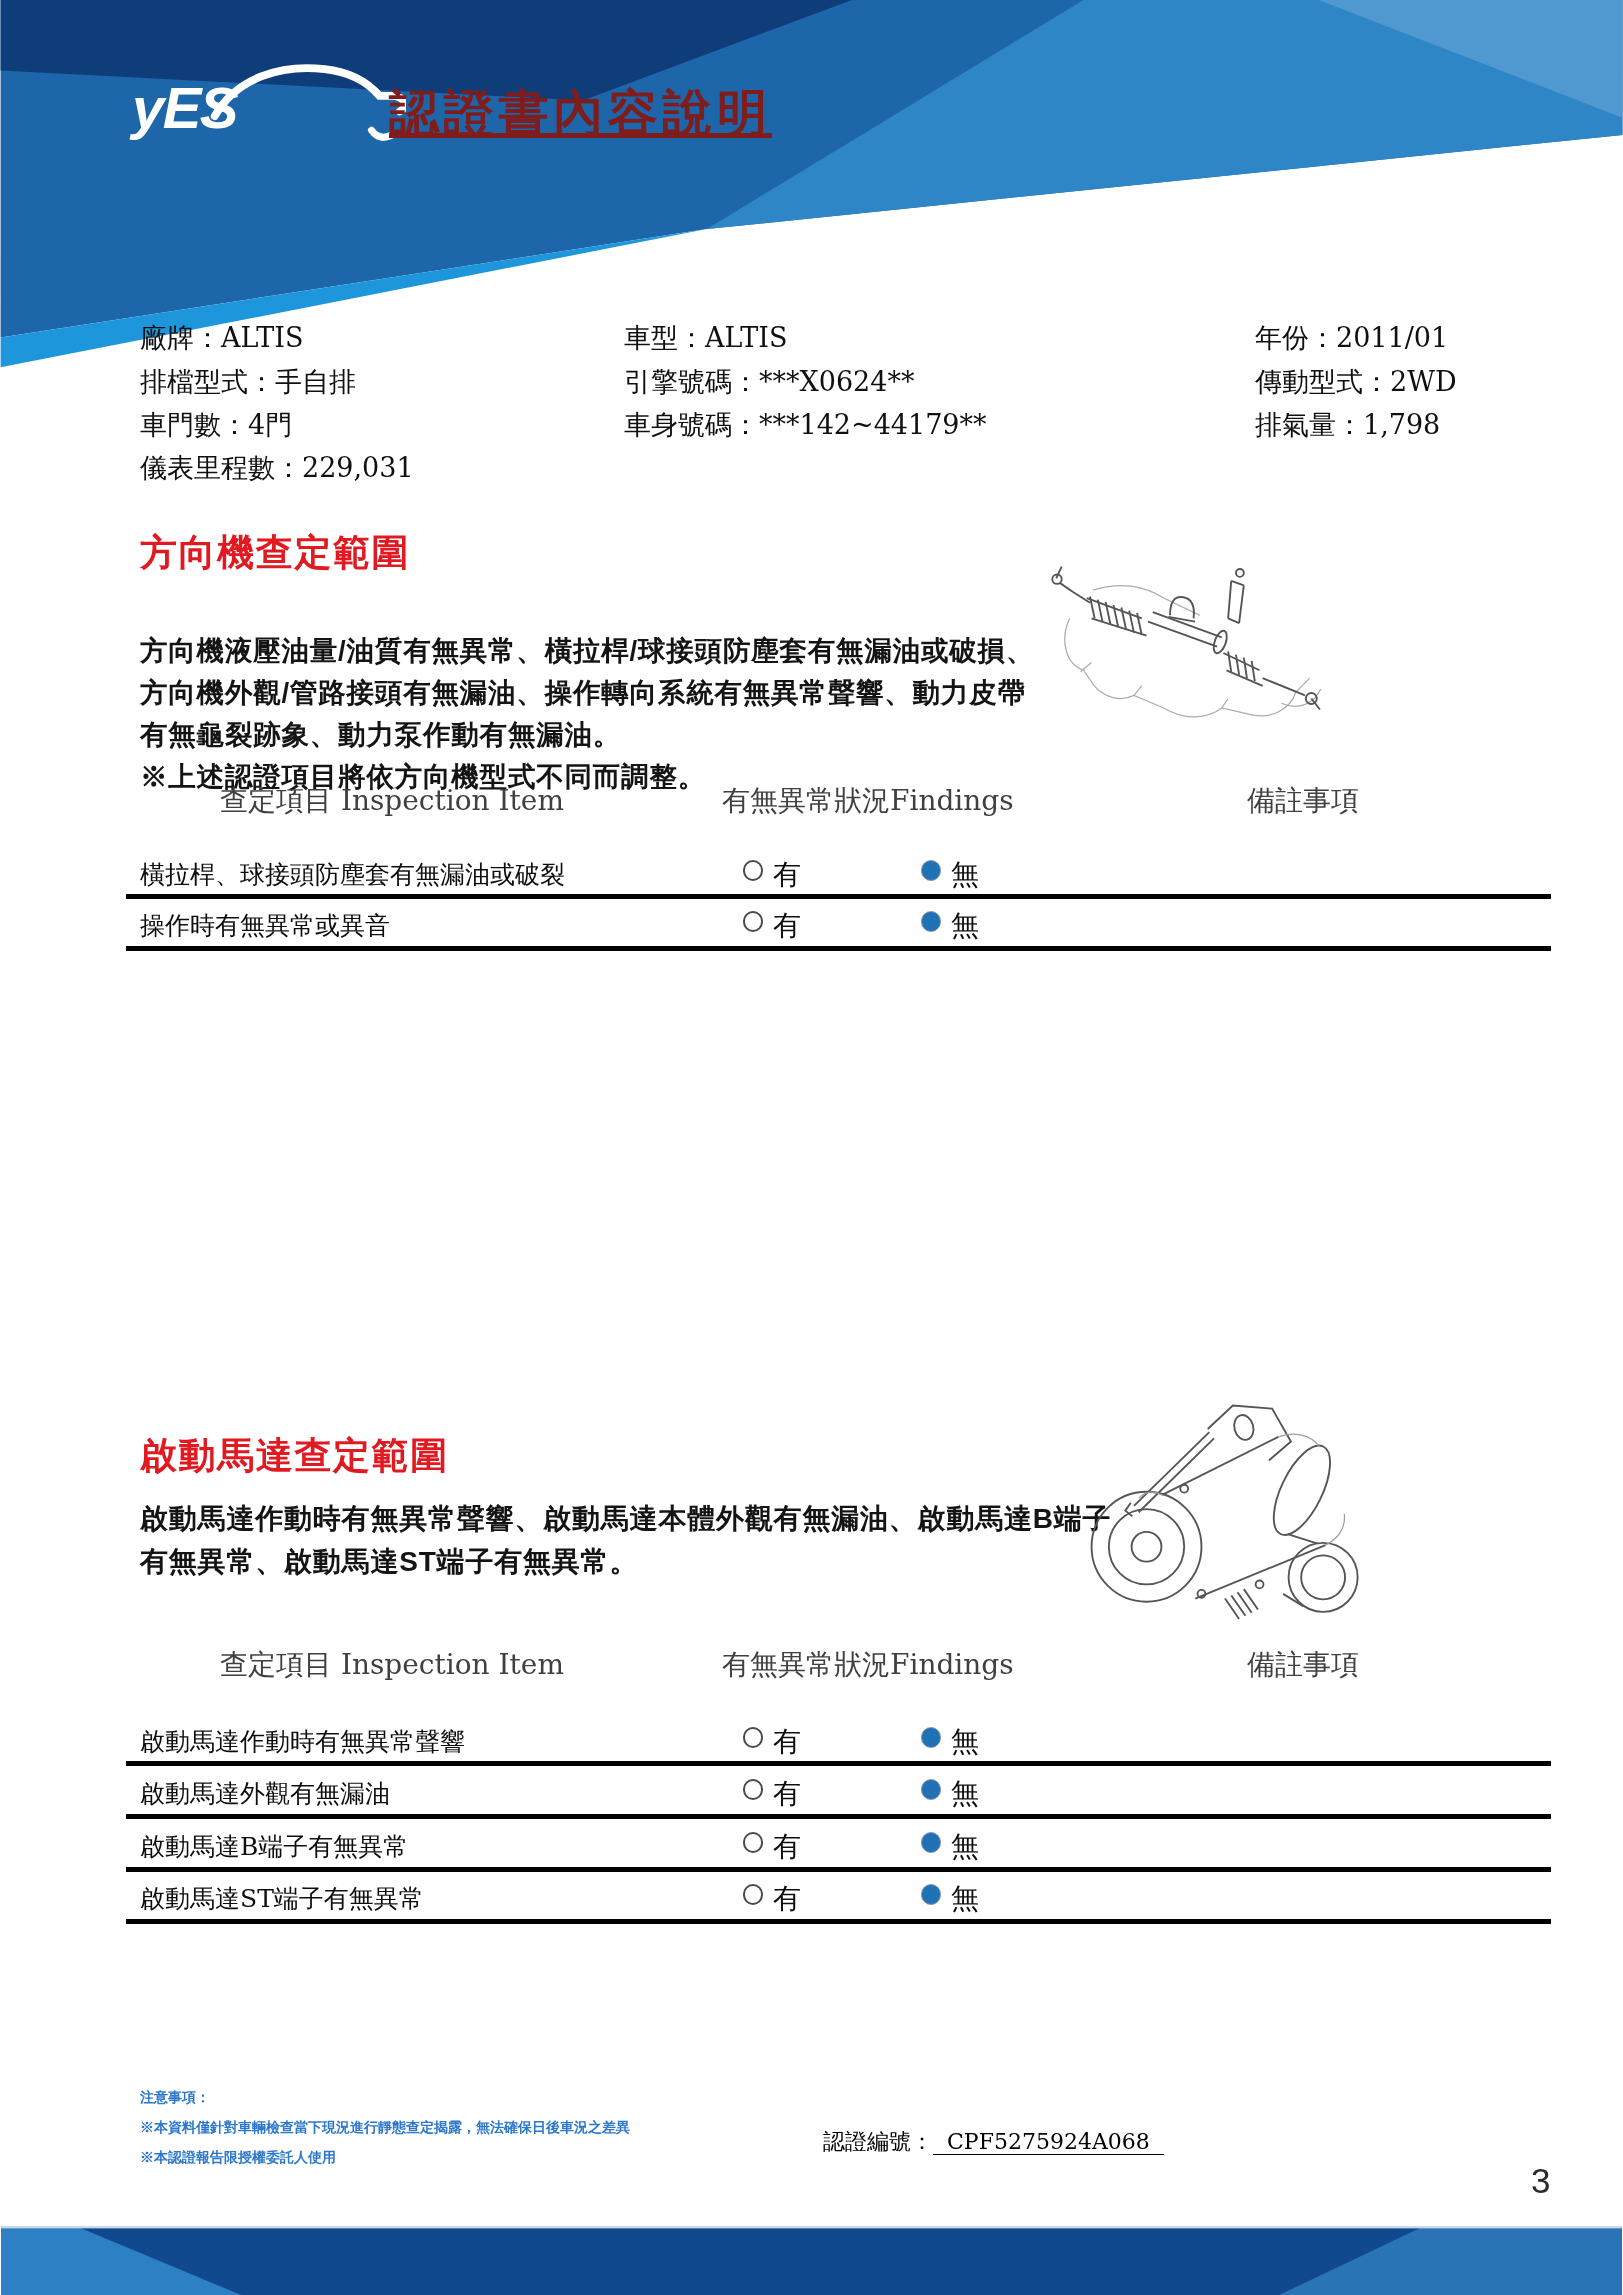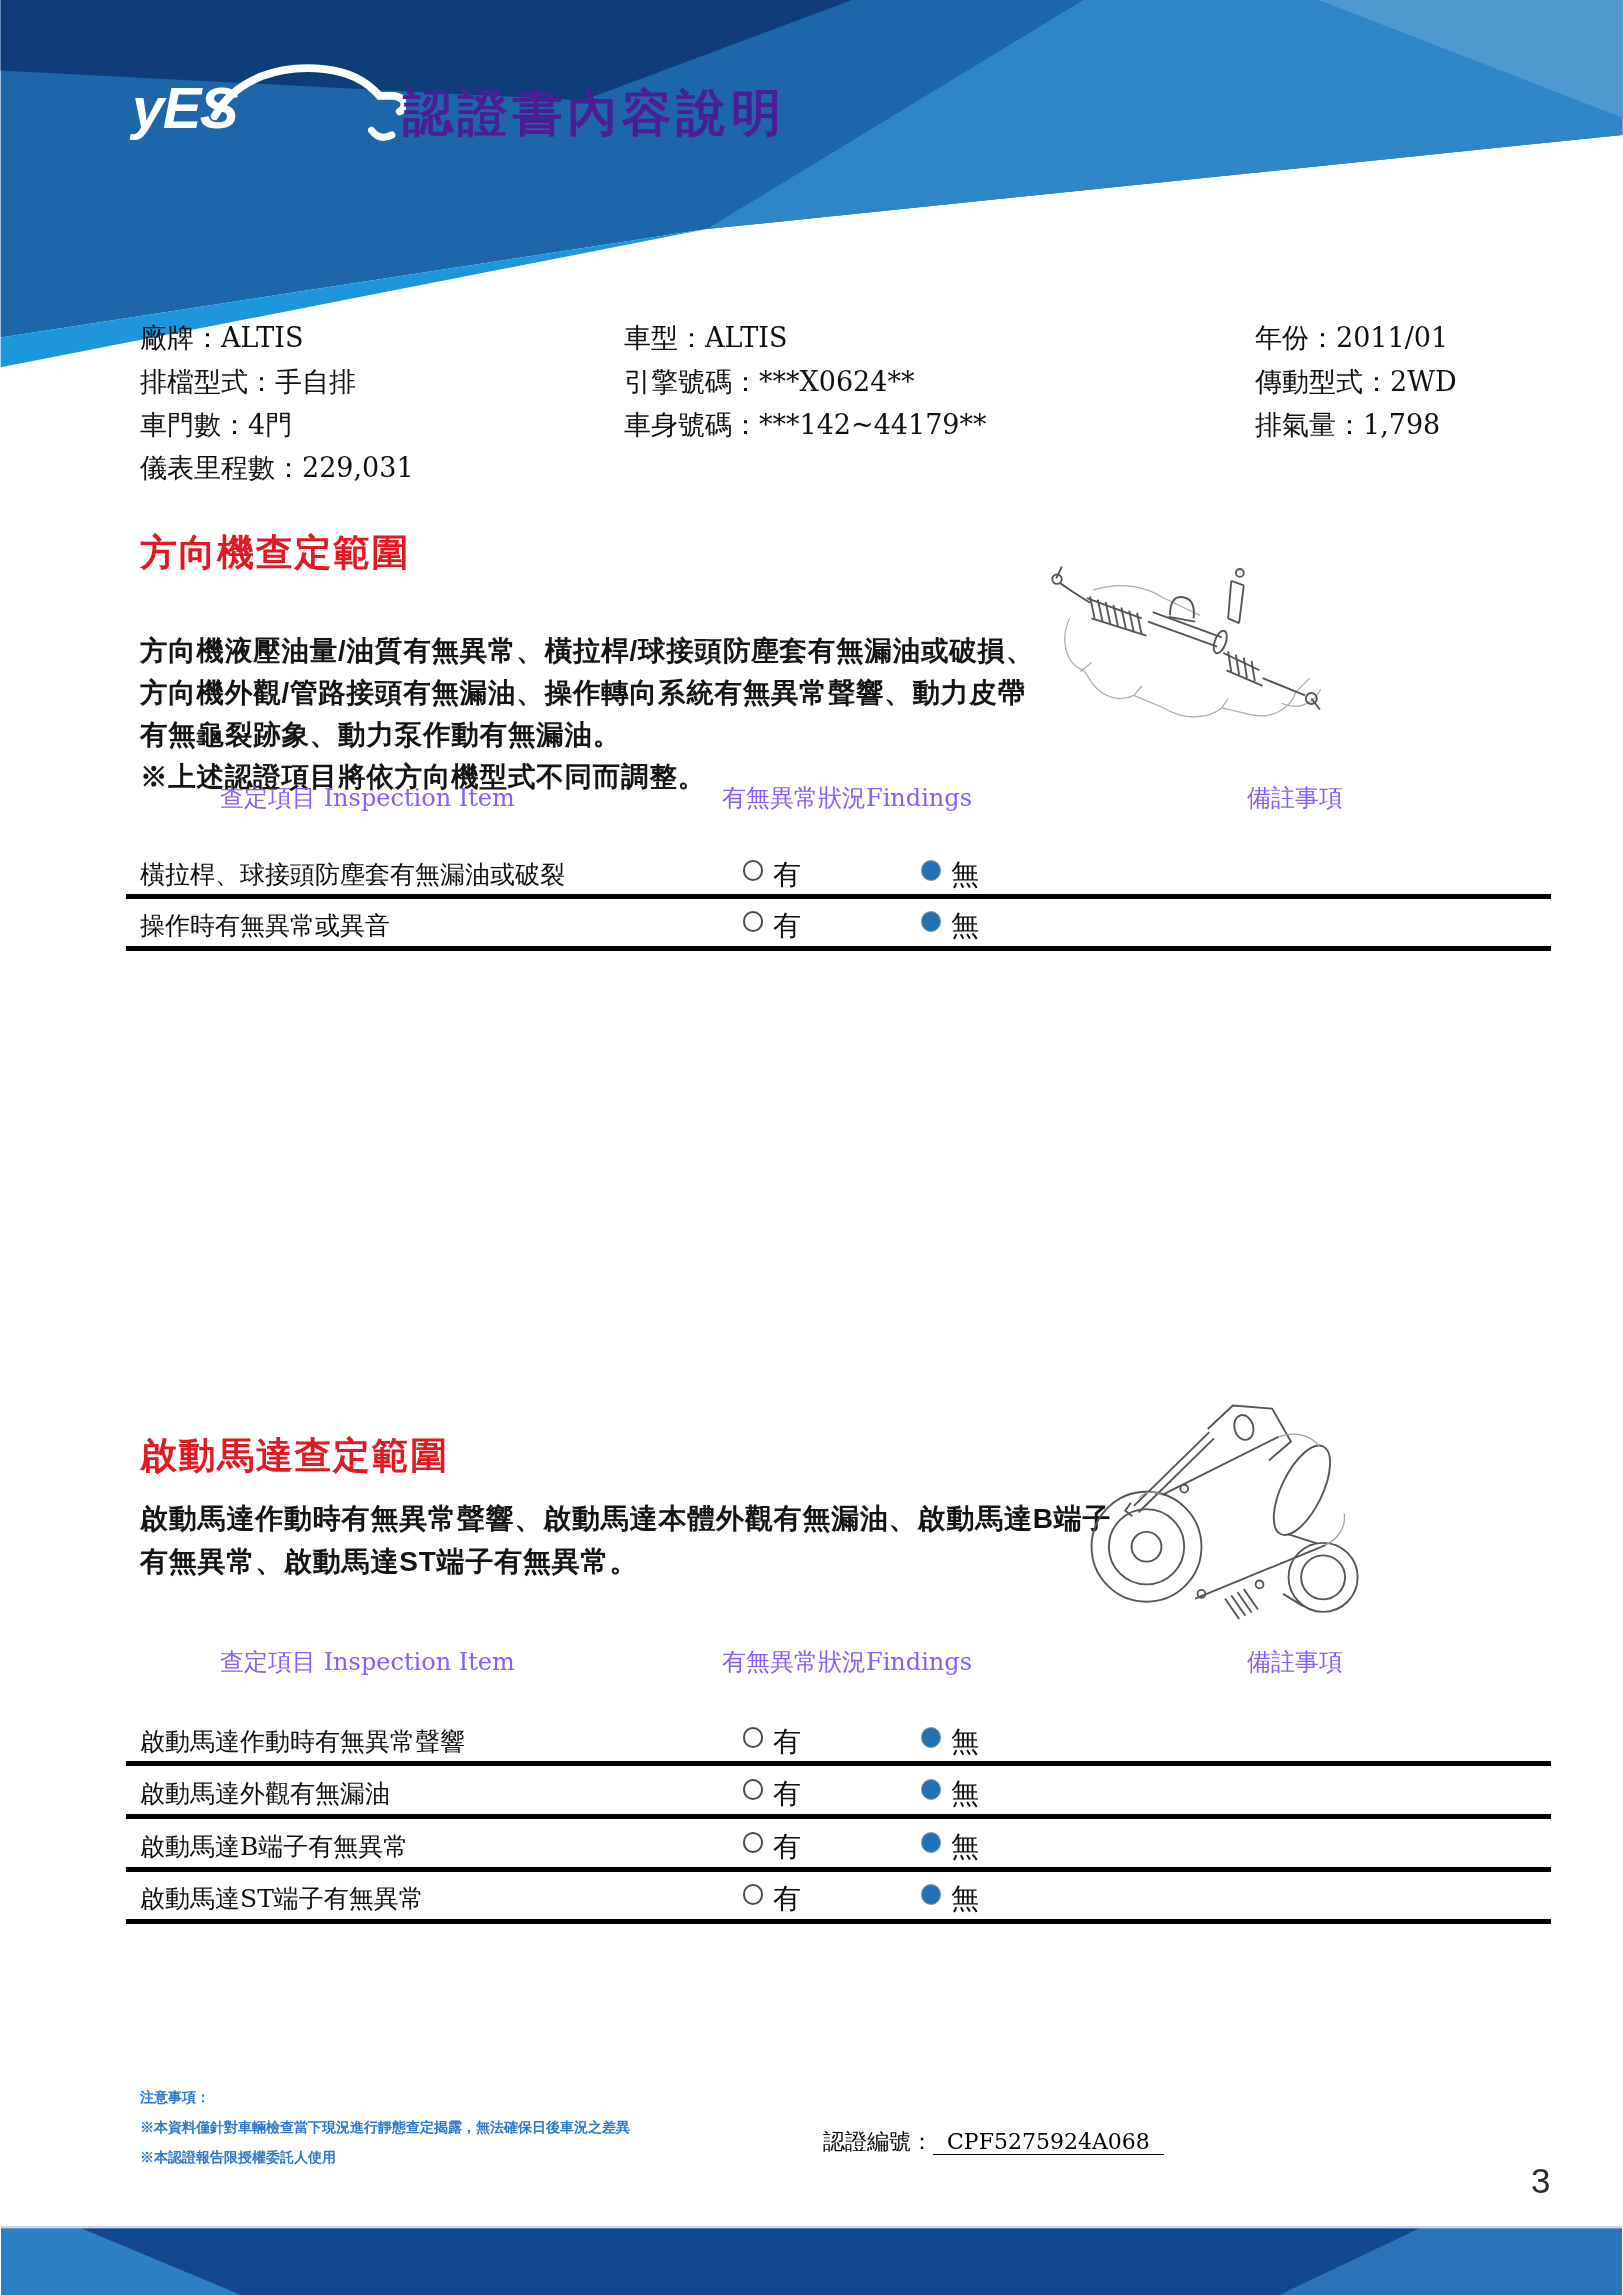--- a/index.html
+++ b/index.html
@@ -9,39 +9,39 @@
   }
   .abs{position:absolute;}
   
   #header-svg{position:absolute;left:0;top:0;}
   .logo-text{
     position:absolute;left:132px;top:79px;
     font-family:"Liberation Sans",sans-serif;font-weight:bold;font-style:italic;
     font-size:58px;color:#ffffff;letter-spacing:-1.6px;line-height:1;
   }
   .hdr-title{
-    position:absolute;left:403px;top:88px;
+    position:absolute;left:389px;top:88px;
     font-family:"Liberation Sans",sans-serif;font-weight:bold;
-    font-size:50px;color:#4c1d95;letter-spacing:4.7px;line-height:1;
+    font-size:50px;color:#7f1d1d;letter-spacing:4.7px;line-height:1;text-decoration:underline;
   }
   
   .vinfo{position:absolute;font-size:27px;color:#101010;white-space:nowrap;}
   
   .sec-title{
     position:absolute;left:140px;
     font-family:"Liberation Sans",sans-serif;font-weight:800;
     font-size:37px;color:#e11a22;letter-spacing:1.6px;line-height:1;
   }
   .sec-desc{
     position:absolute;left:140px;
     font-family:"Liberation Sans",sans-serif;font-weight:bold;
     font-size:27.5px;color:#141414;line-height:42px;white-space:nowrap;letter-spacing:0.8px;
   }
   
-  .tbl-head span{position:absolute;font-size:24px;color:#8b5cf6;white-space:nowrap;}
+  .tbl-head span{position:absolute;font-size:28px;color:#404040;white-space:nowrap;}
   .th-item{left:220px;}
   .th-findings{left:722px;}
   .th-remark{left:1247px;}
   .trow{position:absolute;left:0;width:1623px;height:39px;}
   .trow .cell-item{position:absolute;left:140px;top:0;font-size:25px;color:#0d0d0d;white-space:nowrap;}
   .radio{
     position:absolute;top:2.4px;width:20.4px;height:20.4px;border-radius:50%;
     background:#fff;border:2.4px solid #4a4a4a;box-sizing:border-box;
   }
   .radio.selected{background:#2171b5;border:1.6px solid #8a9aa8;}

